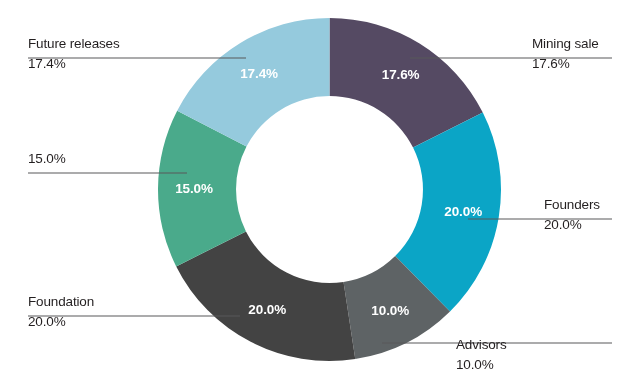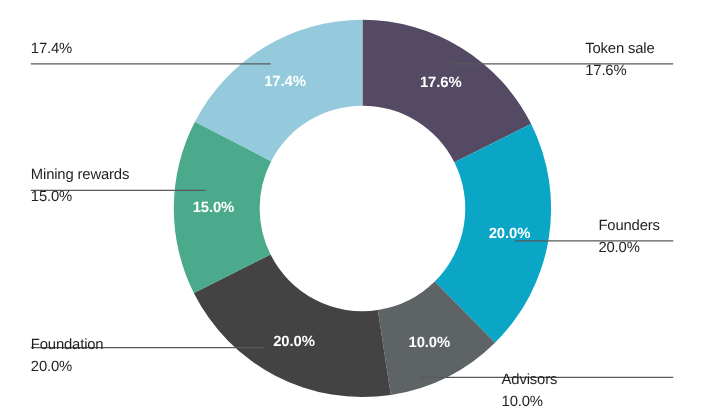--- a/index.html
+++ b/index.html
@@ -87,35 +87,35 @@
         <line x1="28" y1="58" x2="246" y2="58" class="leader-line"></line>
         <line x1="28" y1="173" x2="187" y2="173" class="leader-line"></line>
         <line x1="28" y1="316" x2="240" y2="316" class="leader-line"></line>
         <line x1="410" y1="58" x2="612" y2="58" class="leader-line"></line>
         <line x1="468" y1="219" x2="612" y2="219" class="leader-line"></line>
         <line x1="382" y1="343" x2="612" y2="343" class="leader-line"></line>
       </g>
   </svg>
 
   <div class="callout left-side" style="left:28px; top:37px;">
+    <span class="cat">Future releases</span>
     <span class="val">17.4%</span>
   </div>
 
   <div class="callout left-side" style="left:28px; top:152px;">
-    <span class="cat">Mining rewards</span>
     <span class="val">15.0%</span>
   </div>
 
-  <div class="callout left-side" style="left:28px; top:306px;">
+  <div class="callout left-side" style="left:28px; top:295px;">
     <span class="cat">Foundation</span>
     <span class="val">20.0%</span>
   </div>
 
   <div class="callout right-side" style="left:532px; top:37px;">
-    <span class="cat">Token sale</span>
+    <span class="cat">Mining sale</span>
     <span class="val">17.6%</span>
   </div>
 
   <div class="callout right-side" style="left:544px; top:198px;">
     <span class="cat">Founders</span>
     <span class="val">20.0%</span>
   </div>
 
   <div class="callout right-side" style="left:456px; top:322px;margin-top:16px;">
     <span class="cat">Advisors</span>

